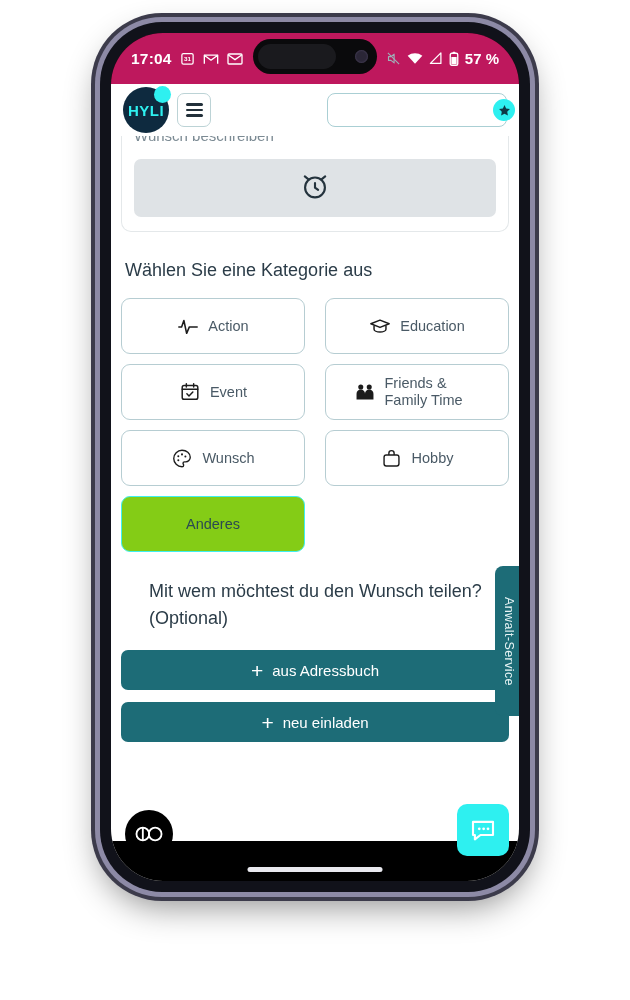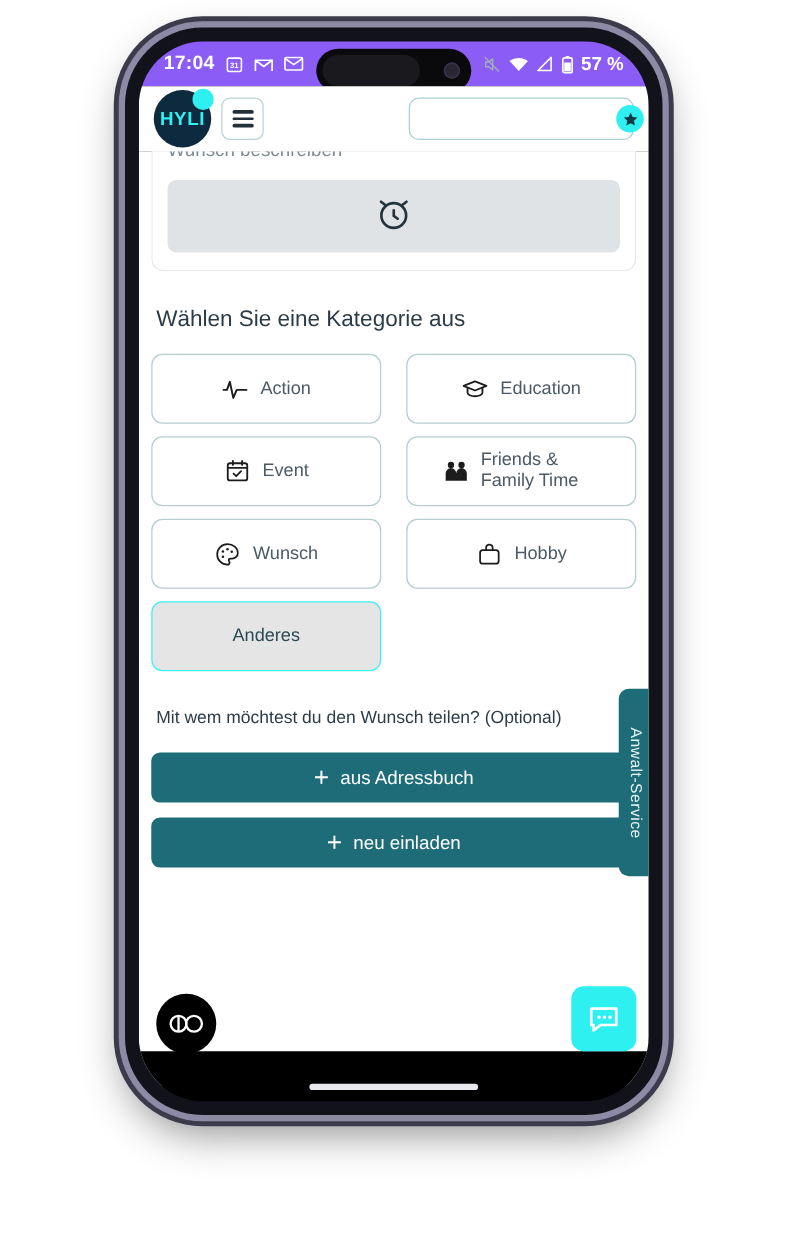--- a/index.html
+++ b/index.html
@@ -31,22 +31,22 @@
     width: 408px;
     height: 848px;
     border-radius: 52px;
     background: #000;
     overflow: hidden;
   }
 
   
   .status-bar {
     position: relative;
-    height: 36px;
-    background: #8b5cf6;
+    height: 51px;
+    background: #be185d;
     color: #ffffff;
     display: flex;
     align-items: center;
     justify-content: space-between;
     padding: 0 20px 0 20px;
     font-size: 15px;
     font-weight: bold;
   }
   .status-left { display: flex; align-items: center; gap: 8px; }
   .status-right { display: flex; align-items: center; gap: 6px; }
@@ -171,34 +171,35 @@
     background: #ffffff;
     display: flex;
     align-items: center;
     justify-content: center;
     gap: 9px;
     color: #4a5a66;
     font-size: 14.5px;
     padding: 0 8px;
   }
   .cat-card.selected {
-    background: #e5e5e5;
+    background: #84cc16;
     border-color: #3ff0f0;
     color: #2b4a52;
     justify-content: center;
   }
   .cat-icon { width: 22px; height: 22px; flex: 0 0 auto; display: flex; align-items: center; justify-content: center; }
   .cat-label { text-align: left; line-height: 1.2; }
   .cat-label.two-line { max-width: 96px; }
 
   .share-title {
-    font-size: 14px;
+    font-size: 18px;
     color: #2b3c48;
     padding: 26px 14px 0 14px;
     line-height: 1.5;
+    margin-left: 24px;
   }
 
   .action-btns { padding: 18px 10px 0 10px; display: flex; flex-direction: column; gap: 12px; }
   .btn-primary {
     height: 40px;
     background: #1d6c77;
     border-radius: 7px;
     color: #ffffff;
     font-size: 15px;
     display: flex; align-items: center; justify-content: center; gap: 9px;

